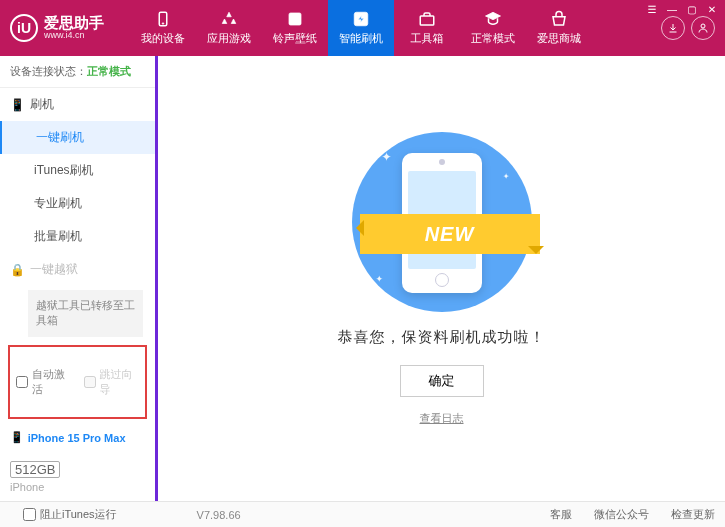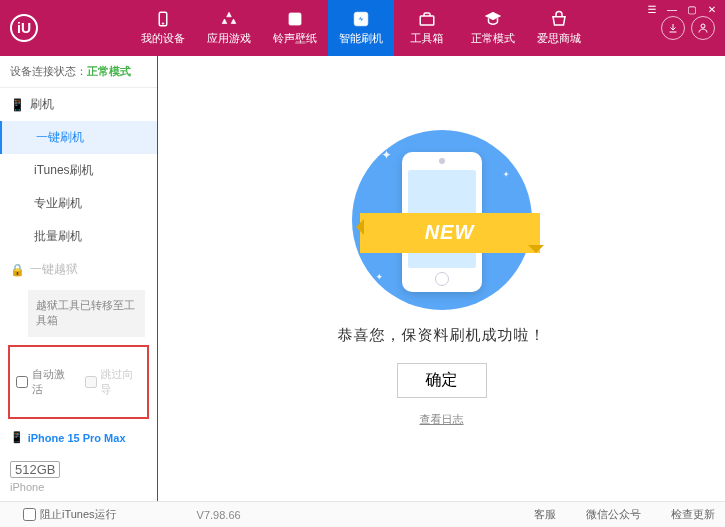--- a/index.html
+++ b/index.html
@@ -18,21 +18,21 @@
 .nav-icon { width: 18px; height: 18px; display: flex; align-items: center; justify-content: center; }
 .nav-icon svg { width: 18px; height: 18px; fill: #fff; stroke: #fff; }
 .header-right { display: flex; align-items: center; gap: 6px; }
 .win-controls { position: absolute; top: 2px; right: 6px; display: flex; gap: 6px; color: #fff; font-size: 10px; }
 .win-btn { width: 14px; height: 14px; display: flex; align-items: center; justify-content: center; cursor: pointer; }
 .circle-btn { width: 24px; height: 24px; border: 1.5px solid rgba(255,255,255,0.7); border-radius: 50%; display: flex; align-items: center; justify-content: center; cursor: pointer; }
 .circle-btn svg { width: 12px; height: 12px; stroke: #fff; fill: none; stroke-width: 2; }
 
 
 .body { display: flex; height: calc(100% - 56px - 26px); }
-.sidebar { width: 158px; border-right: 1px solid #6d28d9; display: flex; flex-direction: column; }
+.sidebar { width: 158px; border-right: 3px solid #6d28d9; display: flex; flex-direction: column; }
 .status-bar { padding: 8px 10px; font-size: 11px; color: #666; border-bottom: 1px solid #eee; }
 .status-value { color: #45b349; font-weight: bold; }
 .menu { flex: 1; overflow: auto; }
 .menu-group-title { display: flex; align-items: center; gap: 6px; padding: 8px 12px; color: #555; font-size: 12px; }
 .menu-group-title.disabled { color: #bbb; }
 .menu-item { padding: 8px 12px 8px 34px; color: #555; font-size: 12px; cursor: pointer; }
 .menu-item.active { background: #e8f2ff; color: #1e88f5; border-left: 2px solid #1e88f5; }
 .menu-note { margin: 4px 12px 8px 28px; background: #f3f3f3; color: #888; font-size: 11px; padding: 8px; line-height: 1.4; }
 .group-icon { width: 12px; display: inline-flex; justify-content: center; color: #888; }
 .checkbox-row { border: 2px solid #e04040; margin: 6px 8px; padding: 20px 6px; display: flex; gap: 12px; align-items: center; font-size: 11px; color: #888; }
@@ -50,27 +50,27 @@
 .phone { position: absolute; left: 50%; top: 12%; transform: translateX(-50%); width: 80px; height: 140px; background: #fff; border-radius: 10px; box-shadow: 0 3px 10px rgba(0,0,0,0.15); }
 .phone::before { content: ""; position: absolute; top: 6px; left: 50%; transform: translateX(-50%); width: 6px; height: 6px; background: #ccd; border-radius: 50%; }
 .phone::after { content: ""; position: absolute; bottom: 6px; left: 50%; transform: translateX(-50%); width: 12px; height: 12px; border: 1.5px solid #ccd; border-radius: 50%; }
 .phone-screen { position: absolute; top: 18px; left: 6px; right: 6px; bottom: 24px; background: #d4ecff; border-radius: 2px; }
 .ribbon { position: absolute; left: 8px; right: -8px; top: 46%; height: 40px; background: #ffcb2f; display: flex; align-items: center; justify-content: center; font-weight: bold; font-style: italic; color: #fff; font-size: 20px; letter-spacing: 1px; }
 .ribbon::before, .ribbon::after { content: ""; position: absolute; width: 0; height: 0; border: 8px solid transparent; }
 .ribbon::before { left: -12px; top: 6px; border-right-color: #e0a800; }
 .ribbon::after { right: -4px; bottom: -8px; border-top-color: #e0a800; border-right-color: transparent; }
 .star { position: absolute; color: #fff; opacity: 0.9; font-size: 12px; }
 .success-text { font-size: 15px; color: #333; margin-bottom: 18px; letter-spacing: 1px; }
-.ok-btn { border: 1px solid #ccc; background: #fff; padding: 6px 28px; font-size: 16px; cursor: pointer; margin-bottom: 14px; }
+.ok-btn { border: 1px solid #ccc; background: #fff; padding: 6px 28px; font-size: 13px; cursor: pointer; margin-bottom: 14px; }
 .log-link { color: #888; font-size: 11px; text-decoration: underline; cursor: pointer; }
 
 
 .footer { position: absolute; bottom: 0; left: 0; right: 0; height: 26px; border-top: 1px solid #e5e5e5; display: flex; align-items: center; padding: 0 10px; font-size: 11px; color: #666; background: #fafafa; }
 .footer-left { display: flex; align-items: center; gap: 4px; margin-left: 13px; }
-.footer-right { margin-left: auto; display: flex; align-items: center; gap: 30px; }
+.footer-right { margin-left: auto; display: flex; align-items: center; gap: 22px; }
 .footer-item { cursor: pointer; }
 .footer-version { margin-left: 80px; color: #888; }
 
 .list-icon { width: 14px; height: 2px; background: #888; position: relative; display: inline-block; }
 .list-icon::before, .list-icon::after { content: ""; position: absolute; left: 0; width: 14px; height: 2px; background: #888; }
 .list-icon::before { top: -4px; }
 .list-icon::after { top: 4px; width: 10px; }
 </style>
 </head>
 <body>
@@ -78,20 +78,24 @@
 <div class="win-controls">
   <span class="win-btn">☰</span>
   <span class="win-btn">—</span>
   <span class="win-btn">▢</span>
   <span class="win-btn">✕</span>
 </div>
 
 <div class="header">
   <div class="logo-block">
     <div class="logo-circle">iU</div>
+    <div class="logo-text">
+      <span class="logo-title">爱思助手</span>
+      <span class="logo-sub">www.i4.cn</span>
+    </div>
   </div>
   <div class="nav">
     <div class="nav-item">
       <span class="nav-icon">
           <svg viewBox="0 0 24 24">
             <rect x="7" y="3" width="10" height="18" rx="2" fill="none" stroke-width="2"></rect>
             <circle cx="12" cy="18" r="1"></circle>
           </svg>
         </span>
       <span>我的设备</span>

